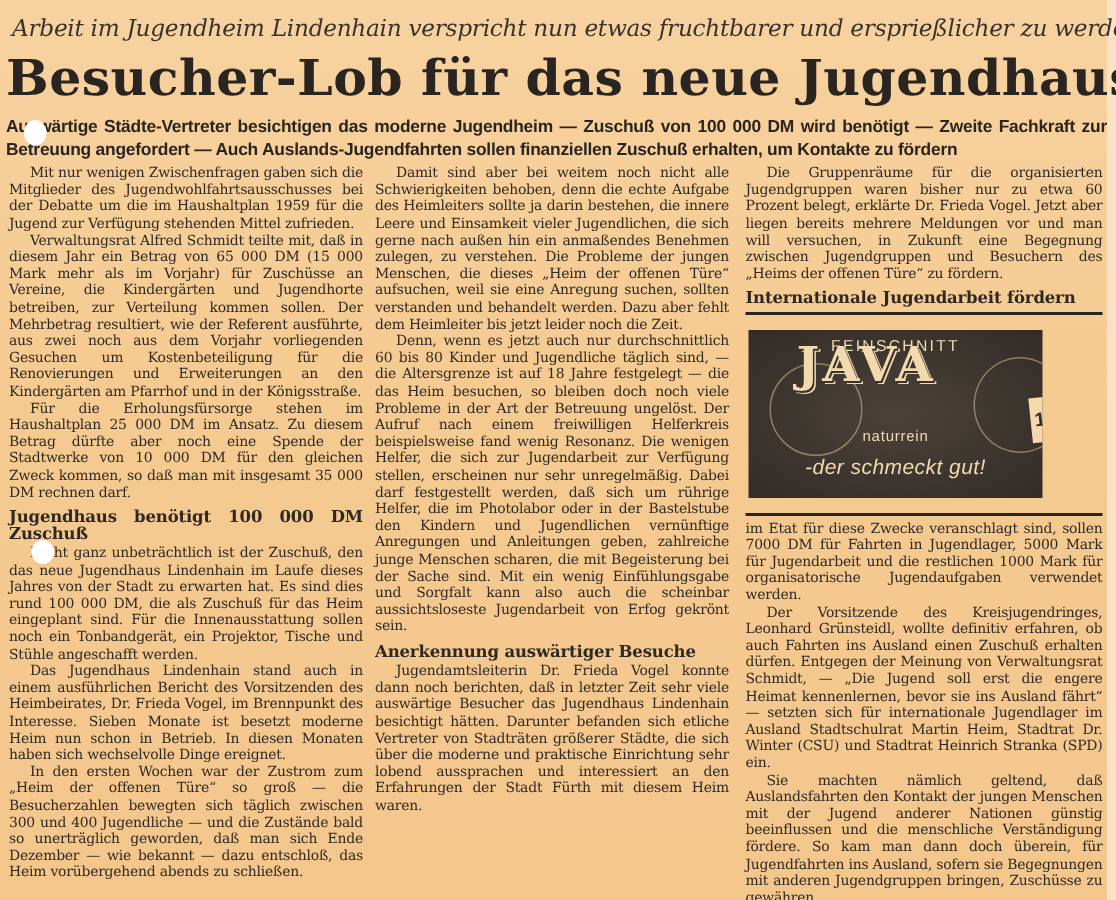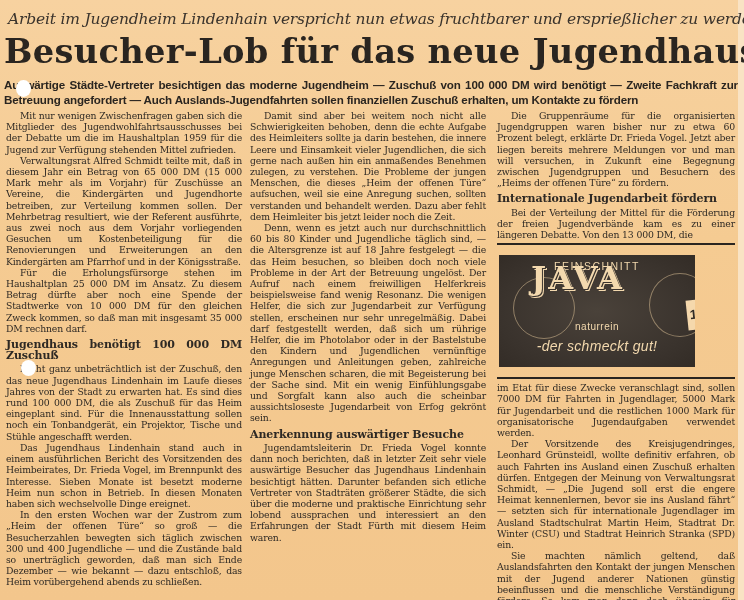--- a/index.html
+++ b/index.html
@@ -82,21 +82,20 @@
   <p>Damit sind aber bei weitem noch nicht alle Schwierigkeiten behoben, denn die echte Aufgabe des Heimleiters sollte ja darin bestehen, die innere Leere und Einsamkeit vieler Jugendlichen, die sich gerne nach außen hin ein anmaßendes Benehmen zulegen, zu verstehen. Die Probleme der jungen Menschen, die dieses „Heim der offenen Türe“ aufsuchen, weil sie eine Anregung suchen, sollten verstanden und behandelt werden. Dazu aber fehlt dem Heimleiter bis jetzt leider noch die Zeit.</p>
   <p>Denn, wenn es jetzt auch nur durchschnittlich 60 bis 80 Kinder und Jugendliche täglich sind, — die Altersgrenze ist auf 18 Jahre festgelegt — die das Heim besuchen, so bleiben doch noch viele Probleme in der Art der Betreuung ungelöst. Der Aufruf nach einem freiwilligen Helferkreis beispielsweise fand wenig Resonanz. Die wenigen Helfer, die sich zur Jugendarbeit zur Verfügung stellen, erscheinen nur sehr unregelmäßig. Dabei darf festgestellt werden, daß sich um rührige Helfer, die im Photolabor oder in der Bastelstube den Kindern und Jugendlichen vernünftige Anregungen und Anleitungen geben, zahlreiche junge Menschen scharen, die mit Begeisterung bei der Sache sind. Mit ein wenig Einfühlungsgabe und Sorgfalt kann also auch die scheinbar aussichtsloseste Jugendarbeit von Erfog gekrönt sein.</p>
   <h3>Anerkennung auswärtiger Besuche</h3>
   <p class="lead">Jugendamtsleiterin Dr. Frieda Vogel konnte dann noch berichten, daß in letzter Zeit sehr viele auswärtige Besucher das Jugendhaus Lindenhain besichtigt hätten. Darunter befanden sich etliche Vertreter von Stadträten größerer Städte, die sich über die moderne und praktische Einrichtung sehr lobend aussprachen und interessiert an den Erfahrungen der Stadt Fürth mit diesem Heim waren.</p>
 
 </div>
 
 <div class="col" style="left:497px; width:238px;">
   <p>Die Gruppenräume für die organisierten Jugendgruppen waren bisher nur zu etwa 60 Prozent belegt, erklärte Dr. Frieda Vogel. Jetzt aber liegen bereits mehrere Meldungen vor und man will versuchen, in Zukunft eine Begegnung zwischen Jugendgruppen und Besuchern des „Heims der offenen Türe“ zu fördern.</p>
   <h3>Internationale Jugendarbeit fördern</h3>
-  <p>Bei der Verteilung der Mittel für die Förderung der freien Jugendverbände kam es zu einer längeren Debatte. Von den 13 000 DM, die</p>
   <div class="rule"></div>
   <div class="ad">
     <div class="swirl" style="left:14px; top:22px; width:60px; height:60px;"></div>
     <div class="swirl" style="left:150px; top:18px; width:60px; height:62px;"></div>
     <div class="feinschnitt">FEINSCHNITT</div>
     <div class="java">JAVA</div>
     <div class="price">1.25</div>
     <div class="naturrein">naturrein</div>
     <div class="slogan">-der schmeckt gut!</div>
   </div>

